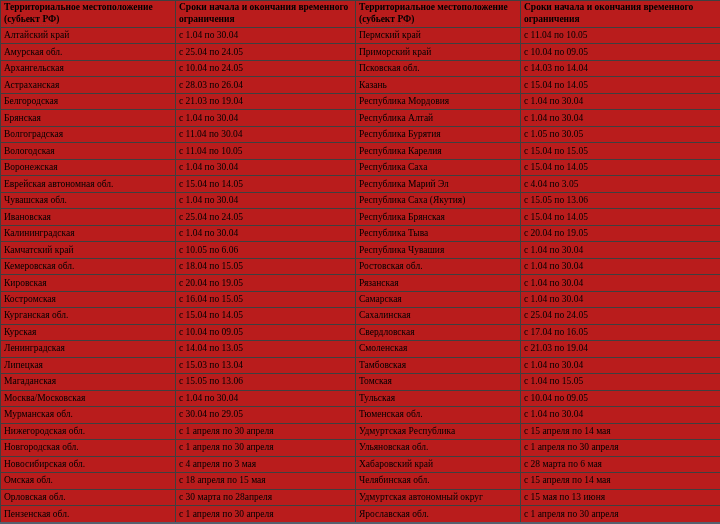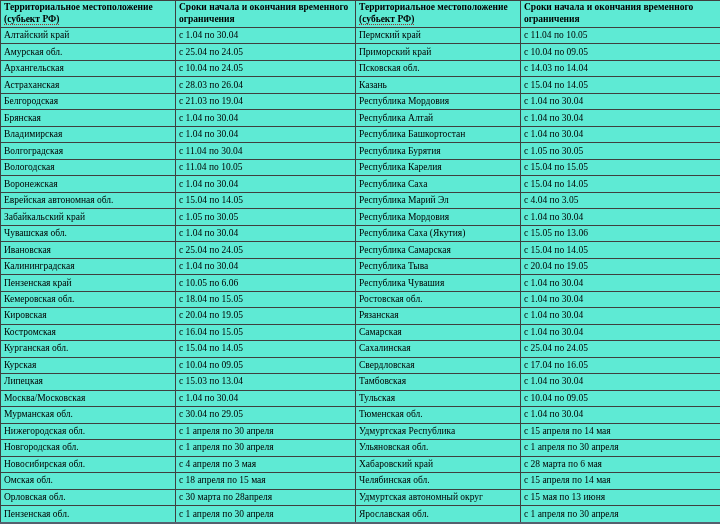--- a/index.html
+++ b/index.html
@@ -4,21 +4,21 @@
 <style>
   html, body { margin: 0; padding: 0; background: #ffffff; }
   body { width: 720px; height: 524px; overflow: hidden; }
   table.restrictions {
     width: 720px;
     height: 524px;
     border-collapse: collapse;
     table-layout: fixed;
     font-family: "Liberation Serif", serif;
     color: #000;
-    background: #5eead4;
+    background: #b91c1c;
   }
   table.restrictions th,
   table.restrictions td {
     border: 1px solid #3f3f3f;
     padding: 0 3px;
     overflow: hidden;
   }
   table.restrictions { border-bottom: 2px solid #55606e; }
   th {
     font-size: 9.5px;
@@ -92,26 +92,20 @@
         <td>Республика Мордовия</td>
         <td>с 1.04 по 30.04</td>
       </tr>
       <tr>
         <td>Брянская</td>
         <td>с 1.04 по 30.04</td>
         <td>Республика Алтай</td>
         <td>с 1.04 по 30.04</td>
       </tr>
       <tr>
-        <td>Владимирская</td>
-        <td>с 1.04 по 30.04</td>
-        <td>Республика Башкортостан</td>
-        <td>с 1.04 по 30.04</td>
-      </tr>
-      <tr>
         <td>Волгоградская</td>
         <td>с 11.04 по 30.04</td>
         <td>Республика Бурятия</td>
         <td>с 1.05 по 30.05</td>
       </tr>
       <tr>
         <td>Вологодская</td>
         <td>с 11.04 по 10.05</td>
         <td>Республика Карелия</td>
         <td>с 15.04 по 15.05</td>
@@ -122,45 +116,39 @@
         <td>Республика Саха</td>
         <td>с 15.04 по 14.05</td>
       </tr>
       <tr>
         <td>Еврейская автономная обл.</td>
         <td>с 15.04 по 14.05</td>
         <td>Республика Марий Эл</td>
         <td>с 4.04 по 3.05</td>
       </tr>
       <tr>
-        <td>Забайкальский край</td>
-        <td>с 1.05 по 30.05</td>
-        <td>Республика Мордовия</td>
-        <td>с 1.04 по 30.04</td>
-      </tr>
-      <tr>
         <td>Чувашская обл.</td>
         <td>с 1.04 по 30.04</td>
         <td>Республика Саха (Якутия)</td>
         <td>с 15.05 по 13.06</td>
       </tr>
       <tr>
         <td>Ивановская</td>
         <td>с 25.04 по 24.05</td>
-        <td>Республика Самарская</td>
+        <td>Республика Брянская</td>
         <td>с 15.04 по 14.05</td>
       </tr>
       <tr>
         <td>Калининградская</td>
         <td>с 1.04 по 30.04</td>
         <td>Республика Тыва</td>
         <td>с 20.04 по 19.05</td>
       </tr>
       <tr>
-        <td>Пензенская край</td>
+        <td>Камчатский край</td>
         <td>с 10.05 по 6.06</td>
         <td>Республика Чувашия</td>
         <td>с 1.04 по 30.04</td>
       </tr>
       <tr>
         <td>Кемеровская обл.</td>
         <td>с 18.04 по 15.05</td>
         <td>Ростовская обл.</td>
         <td>с 1.04 по 30.04</td>
       </tr>
@@ -182,24 +170,36 @@
         <td>Сахалинская</td>
         <td>с 25.04 по 24.05</td>
       </tr>
       <tr>
         <td>Курская</td>
         <td>с 10.04 по 09.05</td>
         <td>Свердловская</td>
         <td>с 17.04 по 16.05</td>
       </tr>
       <tr>
+        <td>Ленинградская</td>
+        <td>с 14.04 по 13.05</td>
+        <td>Смоленская</td>
+        <td>с 21.03 по 19.04</td>
+      </tr>
+      <tr>
         <td>Липецкая</td>
         <td>с 15.03 по 13.04</td>
         <td>Тамбовская</td>
         <td>с 1.04 по 30.04</td>
+      </tr>
+      <tr>
+        <td>Магаданская</td>
+        <td>с 15.05 по 13.06</td>
+        <td>Томская</td>
+        <td>с 1.04 по 15.05</td>
       </tr>
       <tr>
         <td>Москва/Московская</td>
         <td>с 1.04 по 30.04</td>
         <td>Тульская</td>
         <td>с 10.04 по 09.05</td>
       </tr>
       <tr>
         <td>Мурманская обл.</td>
         <td>с 30.04 по 29.05</td>

